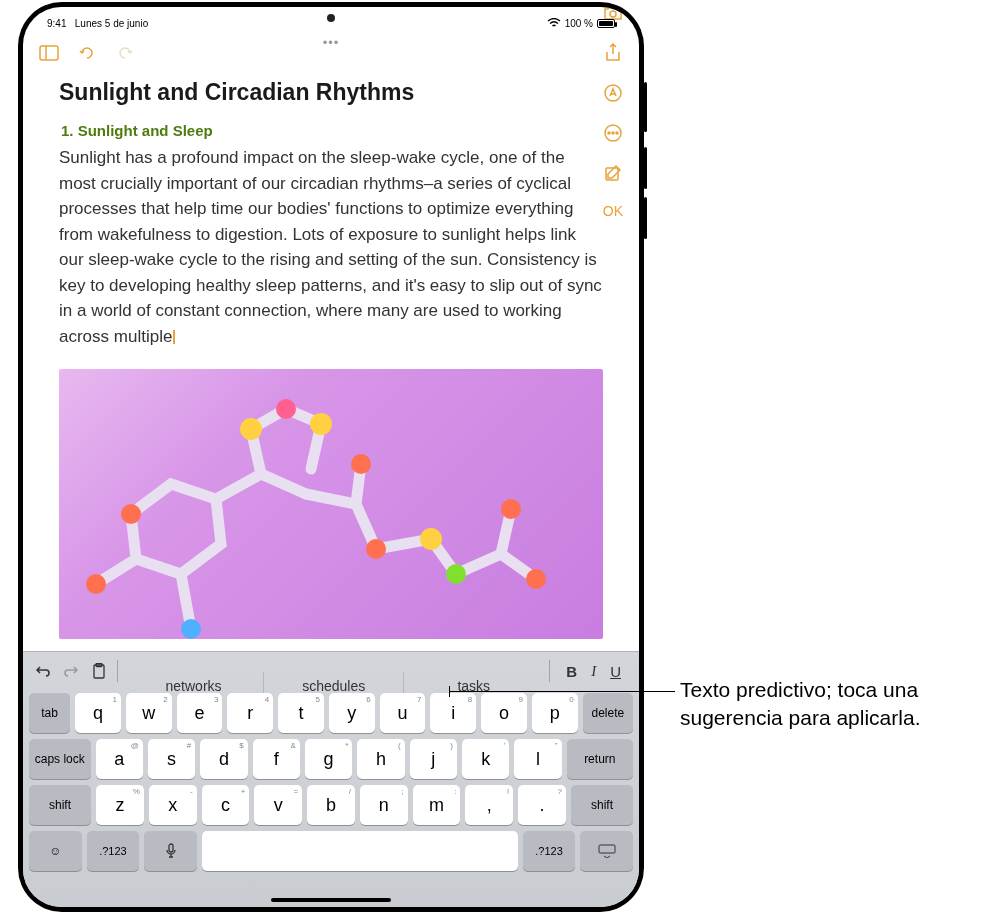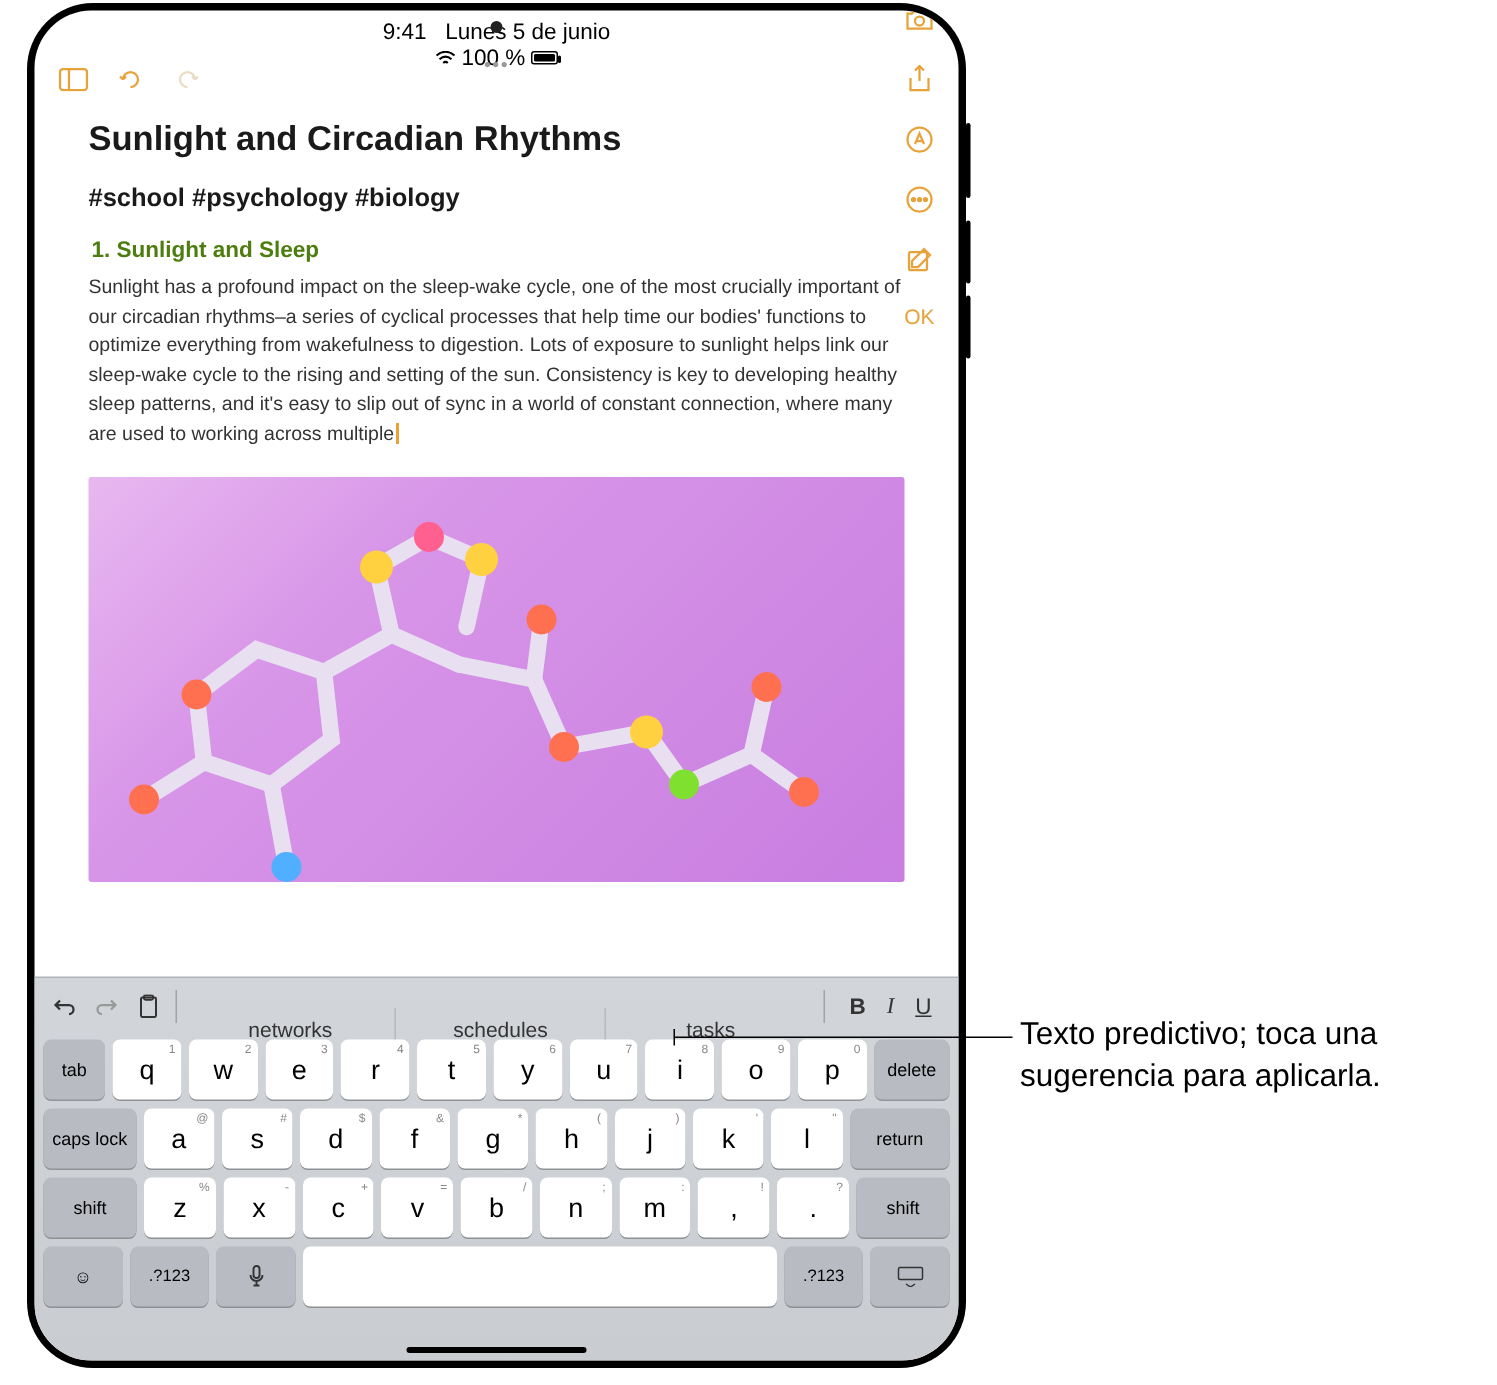--- a/index.html
+++ b/index.html
@@ -49,23 +49,22 @@
 }
 .vol-up { position:absolute; right:-3px; top:145px; width:3px; height:42px; background:#000; border-radius:2px;}
 .vol-down { position:absolute; right:-3px; top:195px; width:3px; height:42px; background:#000; border-radius:2px;}
 
 .status-bar {
   height: 26px;
   display: flex;
   justify-content: space-between;
   align-items: center;
   padding: 6px 24px 0;
-  font-size: 15px;
+  font-size: 10px;
   color: #000;
-  flex-direction: column;
 }
 .status-left { font-weight: 500; }
 .status-right { display: flex; align-items: center; gap: 4px; font-weight: 500; }
 .battery-icon { display:inline-block; width:18px; height:9px; border:1px solid #000; border-radius:2px; position:relative; }
 .battery-icon::after { content:''; position:absolute; right:-3px; top:2px; width:2px; height:5px; background:#000; border-radius:1px;}
 .battery-fill { position:absolute; left:1px; top:1px; bottom:1px; right:1px; background:#000; border-radius:1px;}
 
 .three-dots { position:absolute; left:50%; top:28px; transform:translateX(-50%); color:#999; font-size:13px; letter-spacing:1px;}
 
 .toolbar {
@@ -84,21 +83,21 @@
 .tb-text { font-size:14px; color:#e8a23a; font-weight:400;}
 
 .note-content {
   padding: 6px 36px 10px 36px;
   height: calc(100% - 256px - 66px);
   overflow: hidden;
 }
 .note-title { font-size: 23px; font-weight: 700; color:#1a1a1a; margin-bottom: 16px;}
 .note-tags { font-size: 17px; font-weight:700; color:#1a1a1a; margin-bottom:16px;}
 .note-h2 { font-size:15px; font-weight:700; color:#4d7c0f; margin-bottom:6px; margin-left:2px;}
-.note-body { font-size:13px; line-height:1.5; color:#333; }
+.note-body { font-size:17px; line-height:1.5; color:#333; }
 .cursor { display:inline-block; width:2px; height:14px; background:#e8a23a; vertical-align:middle; margin-left:1px;}
 
 .molecule-img {
   margin-top: 20px;
   width: 100%;
   height: 270px;
   background: linear-gradient(135deg, #e8b8f0 0%, #d896e8 30%, #c87de0 100%);
   border-radius: 2px;
   position: relative;
   overflow: hidden;
@@ -295,21 +294,20 @@
               <rect x="2" y="4" width="12" height="12" rx="1"></rect>
               <path d="M12 2 l4 4 l-8 8 l-4 0 l0-4 z"></path>
             </svg>
           </span>
         <span class="tb-text">OK</span>
       </div>
     </div>
 
     <div class="note-content">
       <h1 class="note-title">Sunlight and Circadian Rhythms</h1>
-      <div class="note-tags">#school #psychology #biology</div>
       <div class="note-h2">1. Sunlight and Sleep</div>
       <div class="note-body">
         <span>Sunlight has a profound impact on the sleep-wake cycle, one of the most crucially important of our circadian rhythms–a series of cyclical processes that help time our bodies' functions to optimize everything from wakefulness to digestion. Lots of exposure to sunlight helps link our sleep-wake cycle to the rising and setting of the sun. Consistency is key to developing healthy sleep patterns, and it's easy to slip out of sync in a world of constant connection, where many are used to working across multiple</span><span class="cursor"></span>
       </div>
       <div class="molecule-img">
         <svg class="molecule-svg" viewBox="0 0 540 270">
           <defs>
             <linearGradient id="bond" x1="0" y1="0" x2="1" y2="0">
               <stop offset="0%" stop-color="#fff"></stop>
               <stop offset="100%" stop-color="#d0d0e0"></stop>

